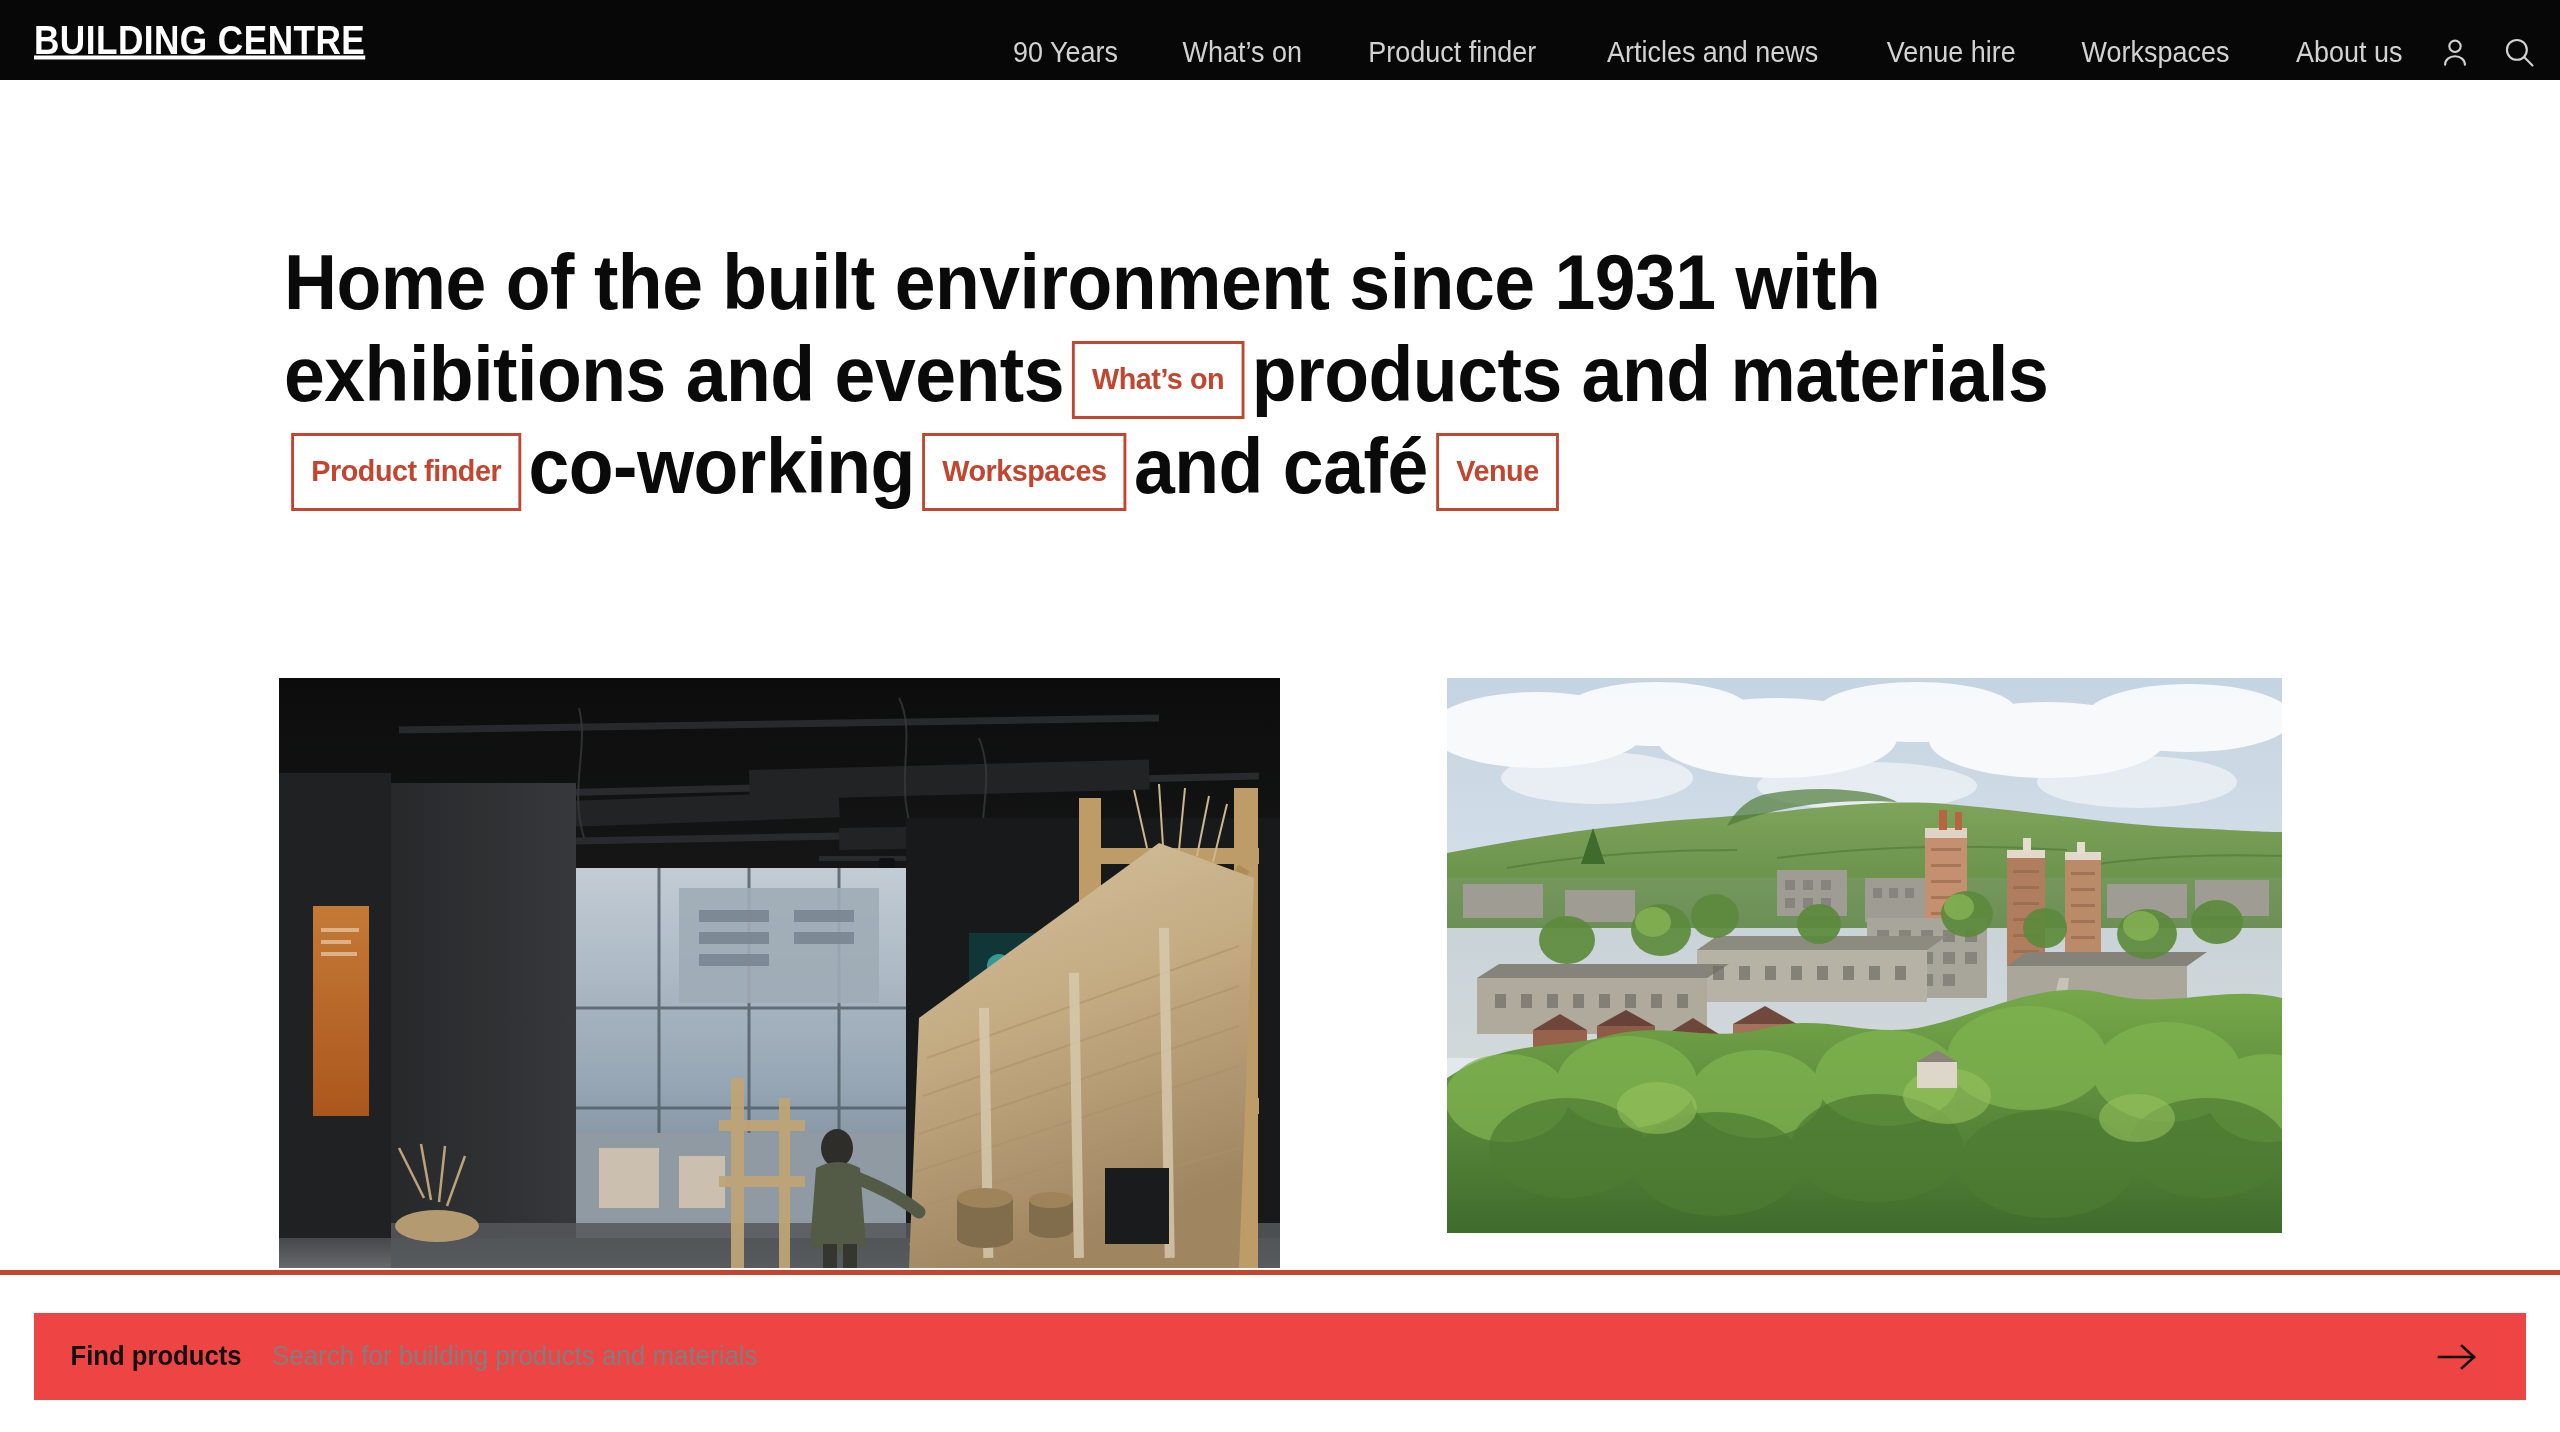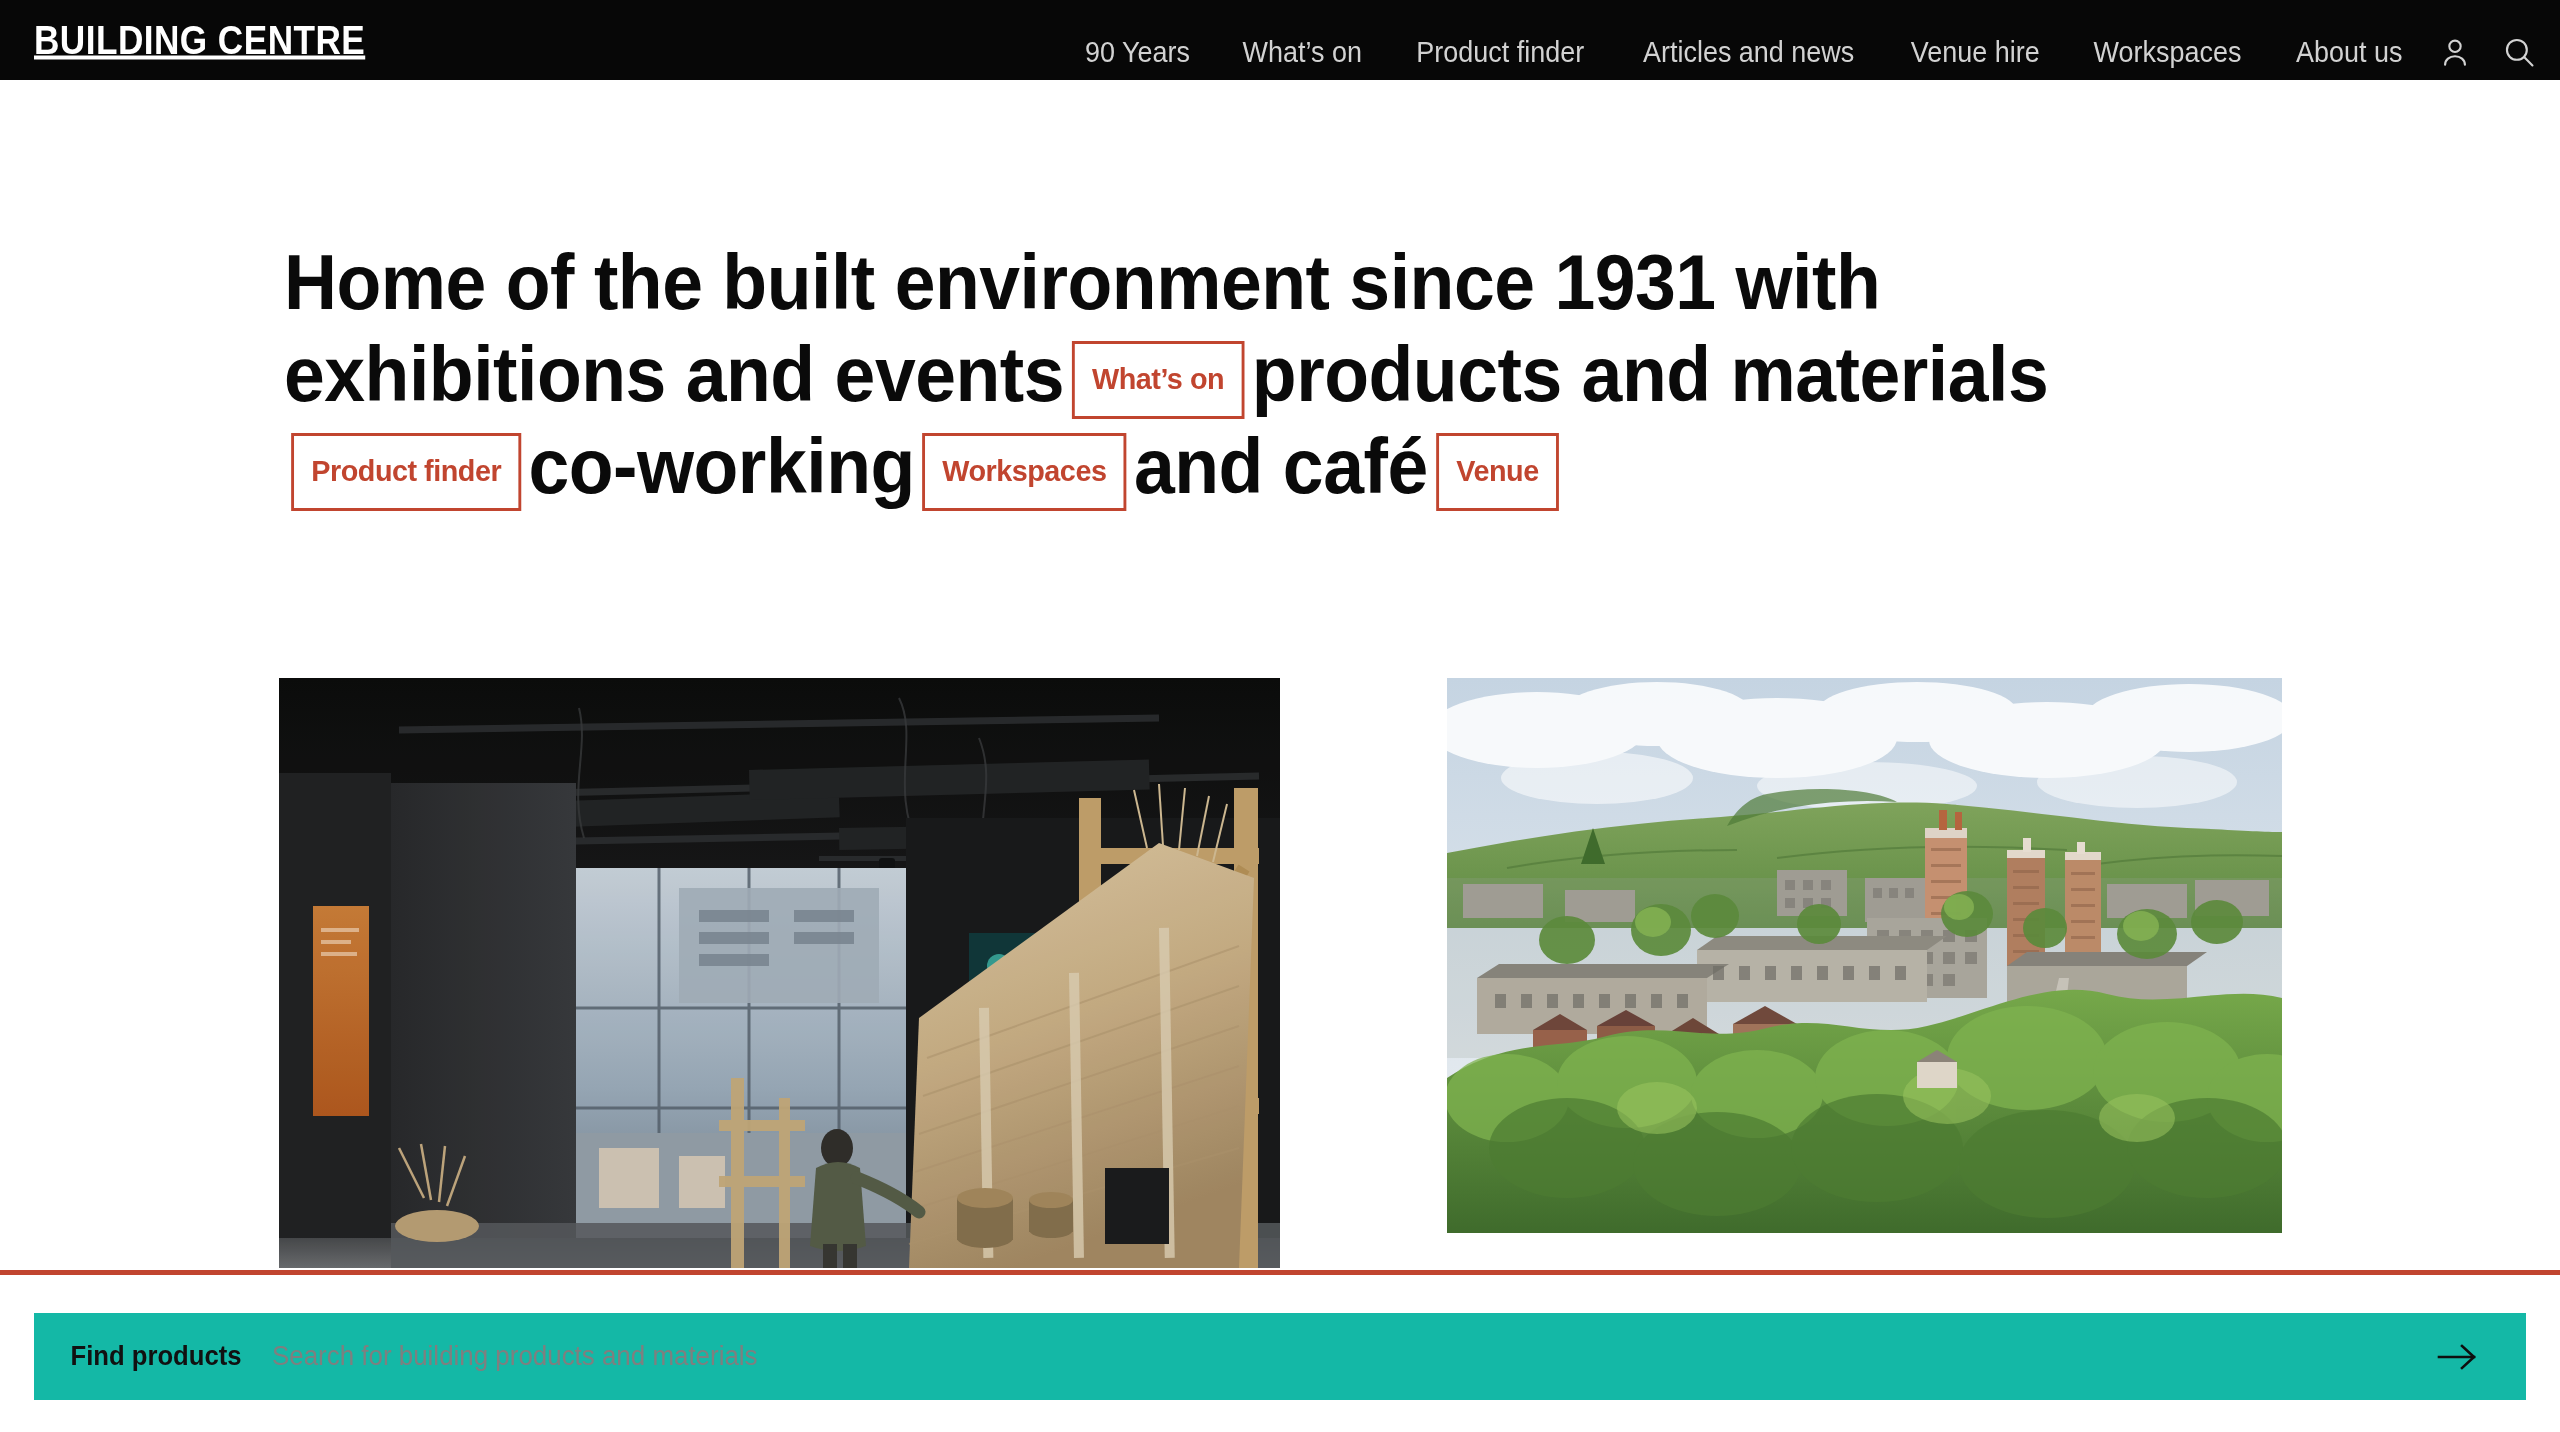--- a/index.html
+++ b/index.html
@@ -37,21 +37,21 @@
     font-family: "Liberation Sans", sans-serif;
   }
 
   .main-nav {
     position: absolute;
     right: 132px;
     top: 0;
     height: 104px;
     display: flex;
     align-items: center;
-    gap: 0;
+    gap: 12px;
   }
 
   .nav-link {
     color: #d2d2d2;
     font-size: 29px;
     font-weight: 400;
     text-decoration: none;
     white-space: nowrap;
     padding: 0 22px;
     line-height: 104px;
@@ -155,21 +155,21 @@
     background: #ffffff;
     border-top: 5px solid #c1452f;
   }
 
   .search-shell {
     position: absolute;
     left: 34px;
     top: 38px;
     width: 2492px;
     height: 87px;
-    background: #14b8a6;
+    background: #ef4444;
     display: flex;
     align-items: center;
     padding: 0 32px 0 32px;
   }
 
   .search-label {
     color: #111111;
     font-size: 27px;
     font-weight: 700;
     white-space: nowrap;

